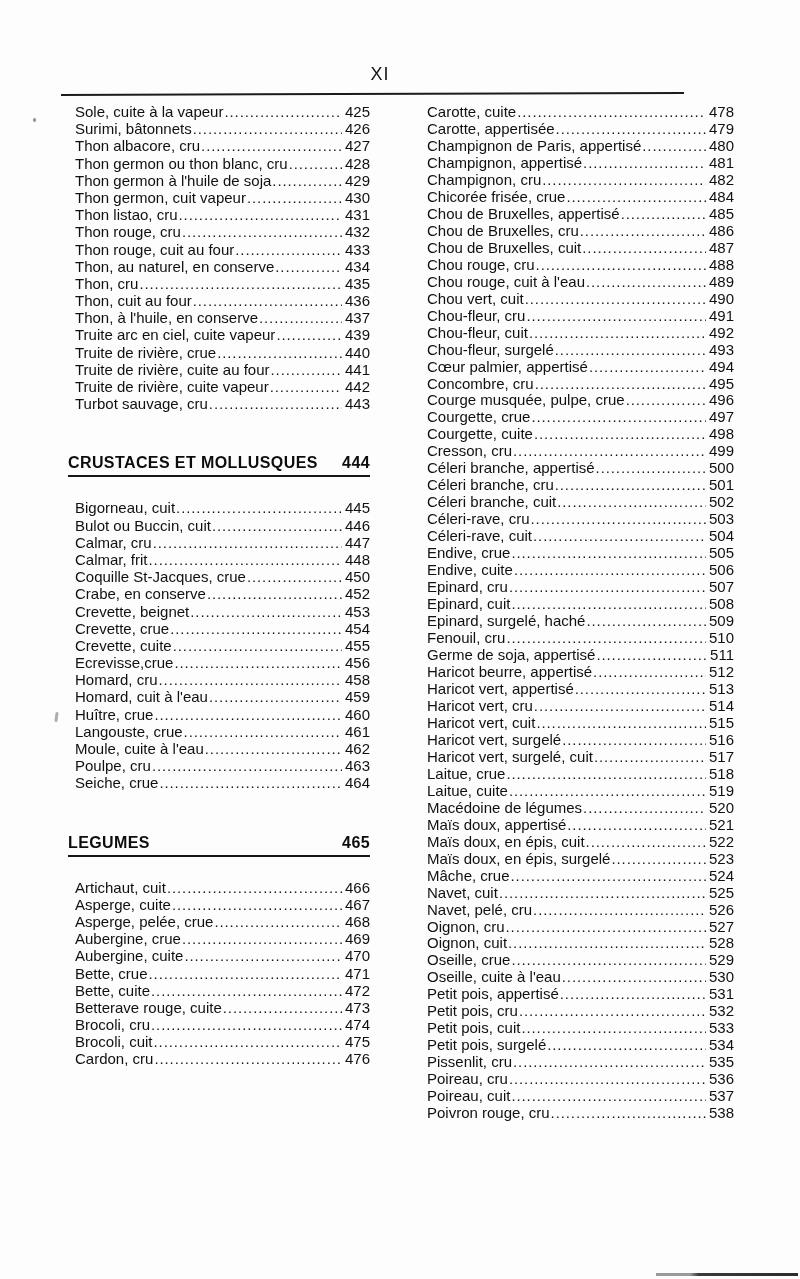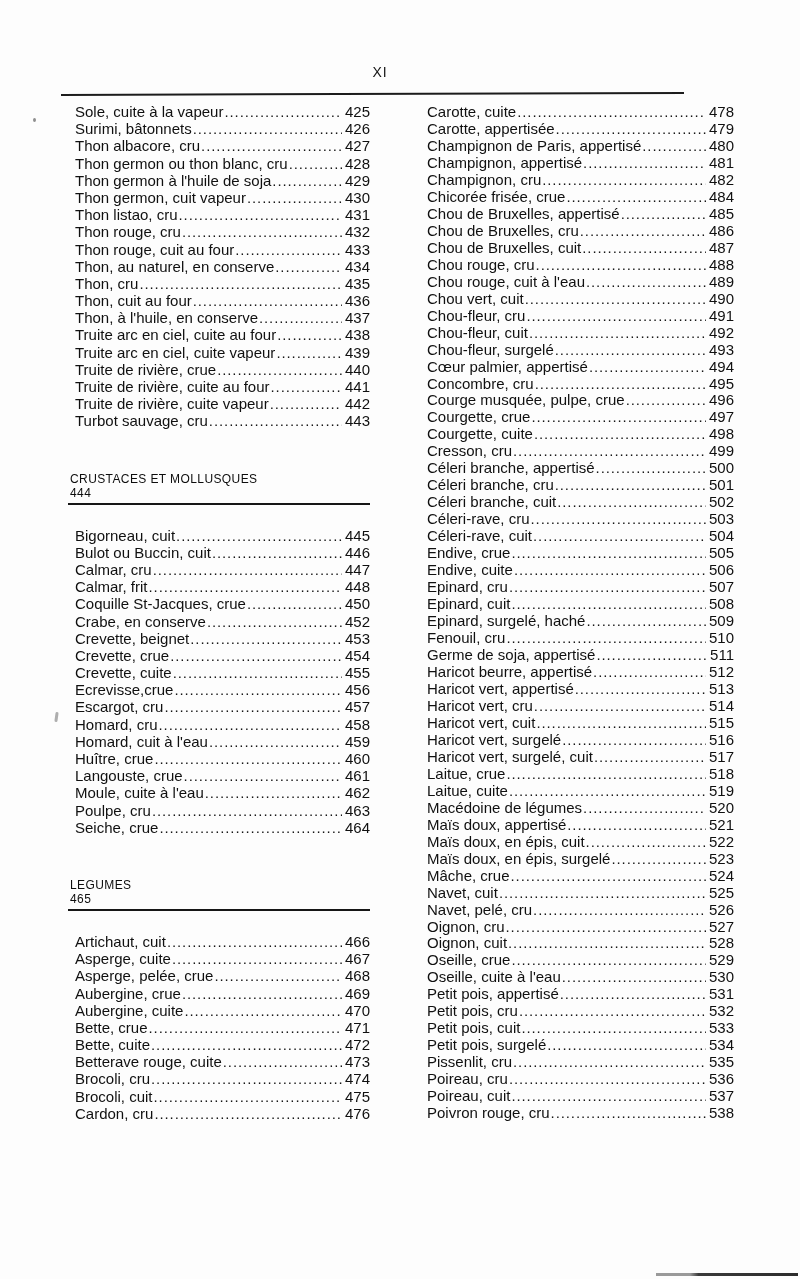--- a/index.html
+++ b/index.html
@@ -4,21 +4,21 @@
 <style>
   html,body { margin:0; padding:0; background:#ffffff; }
   .page {
     position:relative; width:800px; height:1279px;
     background:#fdfdfd; overflow:hidden;
     font-family:"Liberation Sans","DejaVu Sans",sans-serif;
     color:#101010;
   }
   .page-number {
     position:absolute; top:64px; left:340px; width:80px;
-    text-align:center; font-size:14px; letter-spacing:1px; color:#161616;
+    text-align:center; font-size:18px; letter-spacing:1px; color:#161616;
   }
   .top-rule {
     position:absolute; left:61px; top:93px; width:623px; height:2px;
     background:#1c1c1c; transform:rotate(-0.18deg);
   }
   .bottom-rule {
     position:absolute; left:656px; top:1273px; width:142px; height:3px;
     background:linear-gradient(to right,#9a9a9a 0%,#9a9a9a 24%,#3a3a3a 30%,#2c2c2c 100%);
   }
   .speck1 {
@@ -43,23 +43,23 @@
   .entry .label { flex:0 0 auto; }
   .leader { flex:1 1 auto; overflow:hidden; white-space:nowrap; min-width:6px; margin:0 1px; }
   .leader::after {
     content:"......................................................................................................";
     letter-spacing:0.9px; color:#161616;
   }
   .num { flex:0 0 auto; margin-left:2px; text-align:right; }
 
   .section-header {
     display:flex; justify-content:space-between; align-items:baseline;
-    font-size:12px; font-weight:normal; letter-spacing:0.4px;
+    font-size:16px; font-weight:bold; letter-spacing:0.4px;
     border-bottom:2.5px solid #161616; padding-bottom:3px;
-    margin-top:42px; margin-bottom:22px; color:#0d0d0d;flex-direction:column;
+    margin-top:42px; margin-bottom:22px; color:#0d0d0d;
   }
 </style>
 </head>
 <body>
 
 <div class="page">
   <div class="page-number">XI</div>
   <div class="top-rule"></div>
   <div class="speck1"></div>
   <div class="speck2"></div>
@@ -124,25 +124,20 @@
           <span class="label">Thon, cuit au four</span>
           <span class="leader"></span>
           <span class="num">436</span>
         </div>
         <div class="entry">
           <span class="label">Thon, à l'huile, en conserve</span>
           <span class="leader"></span>
           <span class="num">437</span>
         </div>
         <div class="entry">
-          <span class="label">Truite arc en ciel, cuite au four</span>
-          <span class="leader"></span>
-          <span class="num">438</span>
-        </div>
-        <div class="entry">
           <span class="label">Truite arc en ciel, cuite vapeur</span>
           <span class="leader"></span>
           <span class="num">439</span>
         </div>
         <div class="entry">
           <span class="label">Truite de rivière, crue</span>
           <span class="leader"></span>
           <span class="num">440</span>
         </div>
         <div class="entry">
@@ -210,25 +205,20 @@
           <span class="label">Crevette, cuite</span>
           <span class="leader"></span>
           <span class="num">455</span>
         </div>
         <div class="entry">
           <span class="label">Ecrevisse,crue</span>
           <span class="leader"></span>
           <span class="num">456</span>
         </div>
         <div class="entry">
-          <span class="label">Escargot, cru</span>
-          <span class="leader"></span>
-          <span class="num">457</span>
-        </div>
-        <div class="entry">
           <span class="label">Homard, cru</span>
           <span class="leader"></span>
           <span class="num">458</span>
         </div>
         <div class="entry">
           <span class="label">Homard, cuit à l'eau</span>
           <span class="leader"></span>
           <span class="num">459</span>
         </div>
         <div class="entry">

